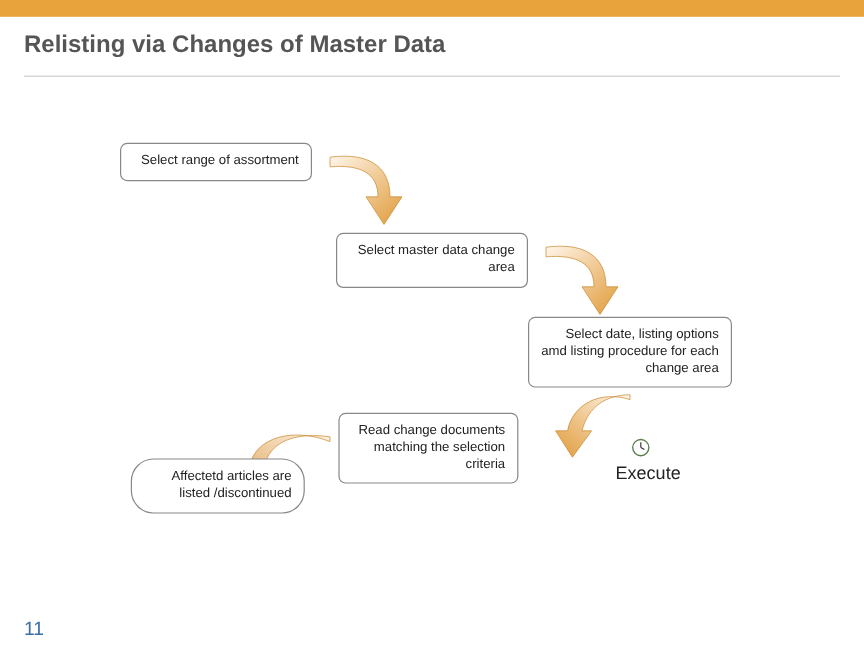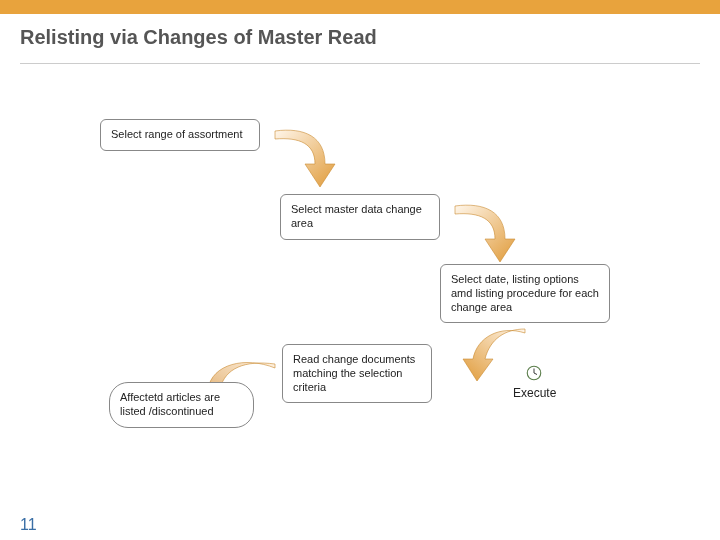--- a/index.html
+++ b/index.html
@@ -35,27 +35,28 @@
     position: absolute;
     border: 1px solid #888;
     border-radius: 6px;
     background: #fff;
     font-size: 11px;
     color: #222;
     padding: 8px 10px;
     width: 160px;
     line-height: 1.25;
     box-shadow: 0 0 0 rgba(0,0,0,0);
+    text-align: right;
   }
   .arrow {
     position: absolute;
   }
   .exec-label {
     position: absolute;
-    font-size: 12px;
+    font-size: 15px;
     color: #222;
   }
   .clock {
     position: absolute;
     width: 18px;
     height: 18px;
   }
   .clock svg { width: 100%; height: 100%; }
   .footer {
     position: absolute;
@@ -68,21 +69,21 @@
     padding: 0 20px;
     font-size: 9px;
     color: #666;
   }
   .page-num { color: #3a6ea5; font-size: 16px; }
 </style>
 </head>
 <body>
 
 <div class="top-bar"></div>
-<div class="title">Relisting via Changes of Master Read</div>
+<div class="title">Relisting via Changes of Master Data</div>
 <div class="divider"></div>
 
 <div class="canvas">
 
   <div class="box" style="left:100px;top:55px;">
     <span>Select range of assortment</span>
   </div>
 
   <svg class="arrow" style="left:270px;top:55px;width:80px;height:80px;">
     <defs>

